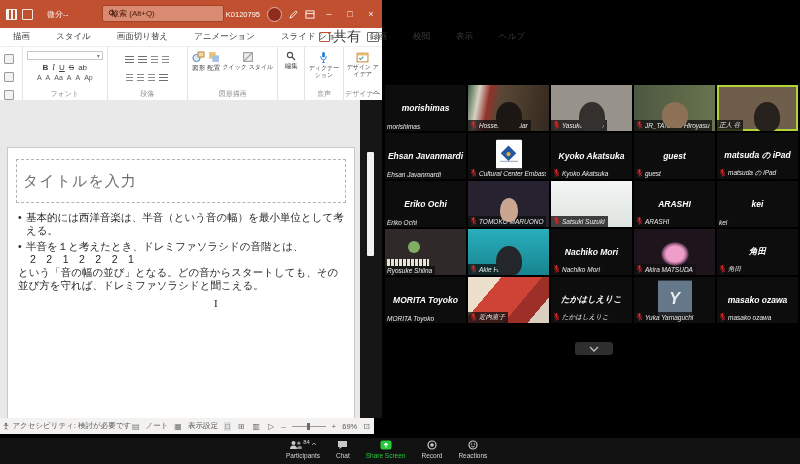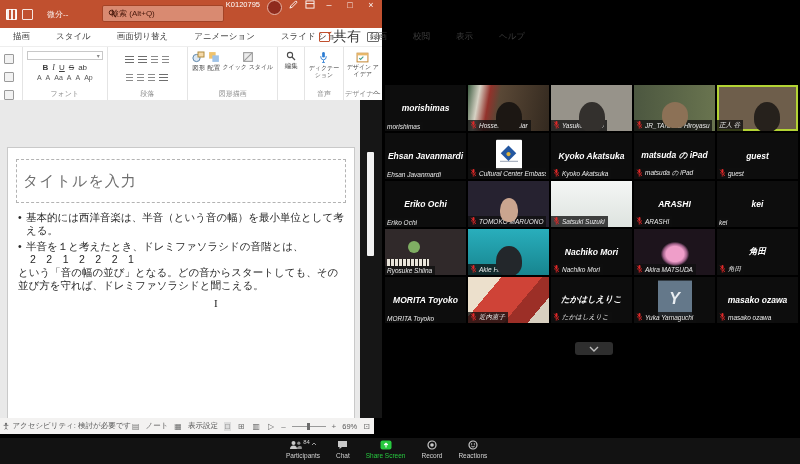--- a/index.html
+++ b/index.html
@@ -9,21 +9,21 @@
   .ppt{position:absolute;left:0;top:0;width:382px;height:437px;}
   .ppt-titlebar{position:relative;height:28px;background:#c0502f;color:#fff;display:flex;align-items:center;}
   .qat{display:flex;align-items:center;gap:5px;margin-left:6px;}
   .qat-ic{width:9px;height:9px;border:1px solid rgba(255,255,255,.85);border-radius:1px;display:inline-block;}
   .qat-ic.dotted{background:repeating-linear-gradient(90deg,rgba(255,255,255,.9) 0 2px,transparent 2px 4px);}
   .ppt-title{font-size:8px;margin-left:14px;white-space:nowrap;opacity:.95;}
   .ppt-search{position:absolute;left:102px;top:5px;width:122px;height:17px;background:#d98a71;
       border:1px solid #a34326;border-radius:2px;display:flex;align-items:center;gap:4px;
       font-size:8px;color:#47180b;padding-left:8px;box-sizing:border-box;}
   .ppt-search svg{position:absolute;left:5px;top:3px;}
-  .tb-right{position:absolute;right:4px;top:0;height:28px;display:flex;align-items:flex-start;gap:7px;}
+  .tb-right{position:absolute;right:4px;top:0;height:28px;display:flex;align-items:center;gap:7px;}
   .tb-account{font-size:7.5px;}
   .tb-avatar{width:13px;height:13px;border-radius:50%;background:#8f2b1d;border:1px solid #e8b3a4;}
   .winbtn{font-size:9px;width:14px;text-align:center;opacity:.95;}
   
   .ppt-tabs{position:relative;height:18px;background:#fff;display:flex;align-items:center;border-bottom:1px solid #eee;}
   .ptab{font-size:8.5px;color:#3d3d3d;padding:0 13px;white-space:nowrap;}
   .tabs-right{position:absolute;right:3px;top:0;height:18px;display:flex;align-items:center;gap:6px;}
   .share-btn{display:flex;align-items:center;gap:3px;font-size:14px;color:#3d3d3d;}
   .share-ic{width:9px;height:8px;border:1px solid #c0502f;border-radius:1px;position:relative;}
   .share-ic::after{content:"";position:absolute;right:-2px;top:-3px;width:0;height:0;
@@ -402,41 +402,41 @@
           <span><svg width="7" height="8" viewBox="0 0 10 12">
               <path d="M3.5 1.5 a1.5 1.5 0 0 1 3 0 v3 a1.5 1.5 0 0 1 -3 0 z" fill="#e02828"></path>
               <path d="M2 4.5 v.5 a3 3 0 0 0 6 0 v-.5" stroke="#e02828" fill="none" stroke-width="1"></path>
               <path d="M5 8 v2 M3.5 10.5 h3" stroke="#e02828" stroke-width="1"></path>
               <path d="M1.5 1 L8.5 10.5" stroke="#e02828" stroke-width="1.2"></path>
             </svg></span>
           <span>Kyoko Akatsuka</span>
         </div>
       </div>
       <div class="tile">
+        <div class="tile-center">guest</div>
+        <div class="tile-label">
+          <span><svg width="7" height="8" viewBox="0 0 10 12">
+              <path d="M3.5 1.5 a1.5 1.5 0 0 1 3 0 v3 a1.5 1.5 0 0 1 -3 0 z" fill="#e02828"></path>
+              <path d="M2 4.5 v.5 a3 3 0 0 0 6 0 v-.5" stroke="#e02828" fill="none" stroke-width="1"></path>
+              <path d="M5 8 v2 M3.5 10.5 h3" stroke="#e02828" stroke-width="1"></path>
+              <path d="M1.5 1 L8.5 10.5" stroke="#e02828" stroke-width="1.2"></path>
+            </svg></span>
+          <span>guest</span>
+        </div>
+      </div>
+      <div class="tile">
         <div class="tile-center">matsuda の iPad</div>
         <div class="tile-label">
           <span><svg width="7" height="8" viewBox="0 0 10 12">
               <path d="M3.5 1.5 a1.5 1.5 0 0 1 3 0 v3 a1.5 1.5 0 0 1 -3 0 z" fill="#e02828"></path>
               <path d="M2 4.5 v.5 a3 3 0 0 0 6 0 v-.5" stroke="#e02828" fill="none" stroke-width="1"></path>
               <path d="M5 8 v2 M3.5 10.5 h3" stroke="#e02828" stroke-width="1"></path>
               <path d="M1.5 1 L8.5 10.5" stroke="#e02828" stroke-width="1.2"></path>
             </svg></span>
           <span>matsuda の iPad</span>
-        </div>
-      </div>
-      <div class="tile">
-        <div class="tile-center">guest</div>
-        <div class="tile-label">
-          <span><svg width="7" height="8" viewBox="0 0 10 12">
-              <path d="M3.5 1.5 a1.5 1.5 0 0 1 3 0 v3 a1.5 1.5 0 0 1 -3 0 z" fill="#e02828"></path>
-              <path d="M2 4.5 v.5 a3 3 0 0 0 6 0 v-.5" stroke="#e02828" fill="none" stroke-width="1"></path>
-              <path d="M5 8 v2 M3.5 10.5 h3" stroke="#e02828" stroke-width="1"></path>
-              <path d="M1.5 1 L8.5 10.5" stroke="#e02828" stroke-width="1.2"></path>
-            </svg></span>
-          <span>guest</span>
         </div>
       </div>
       <div class="tile">
         <div class="tile-center">Eriko Ochi</div>
         <div class="tile-label">
           <span>Eriko Ochi</span>
         </div>
       </div>
       <div class="tile v-tomoko head">
         <div class="tile-label">

